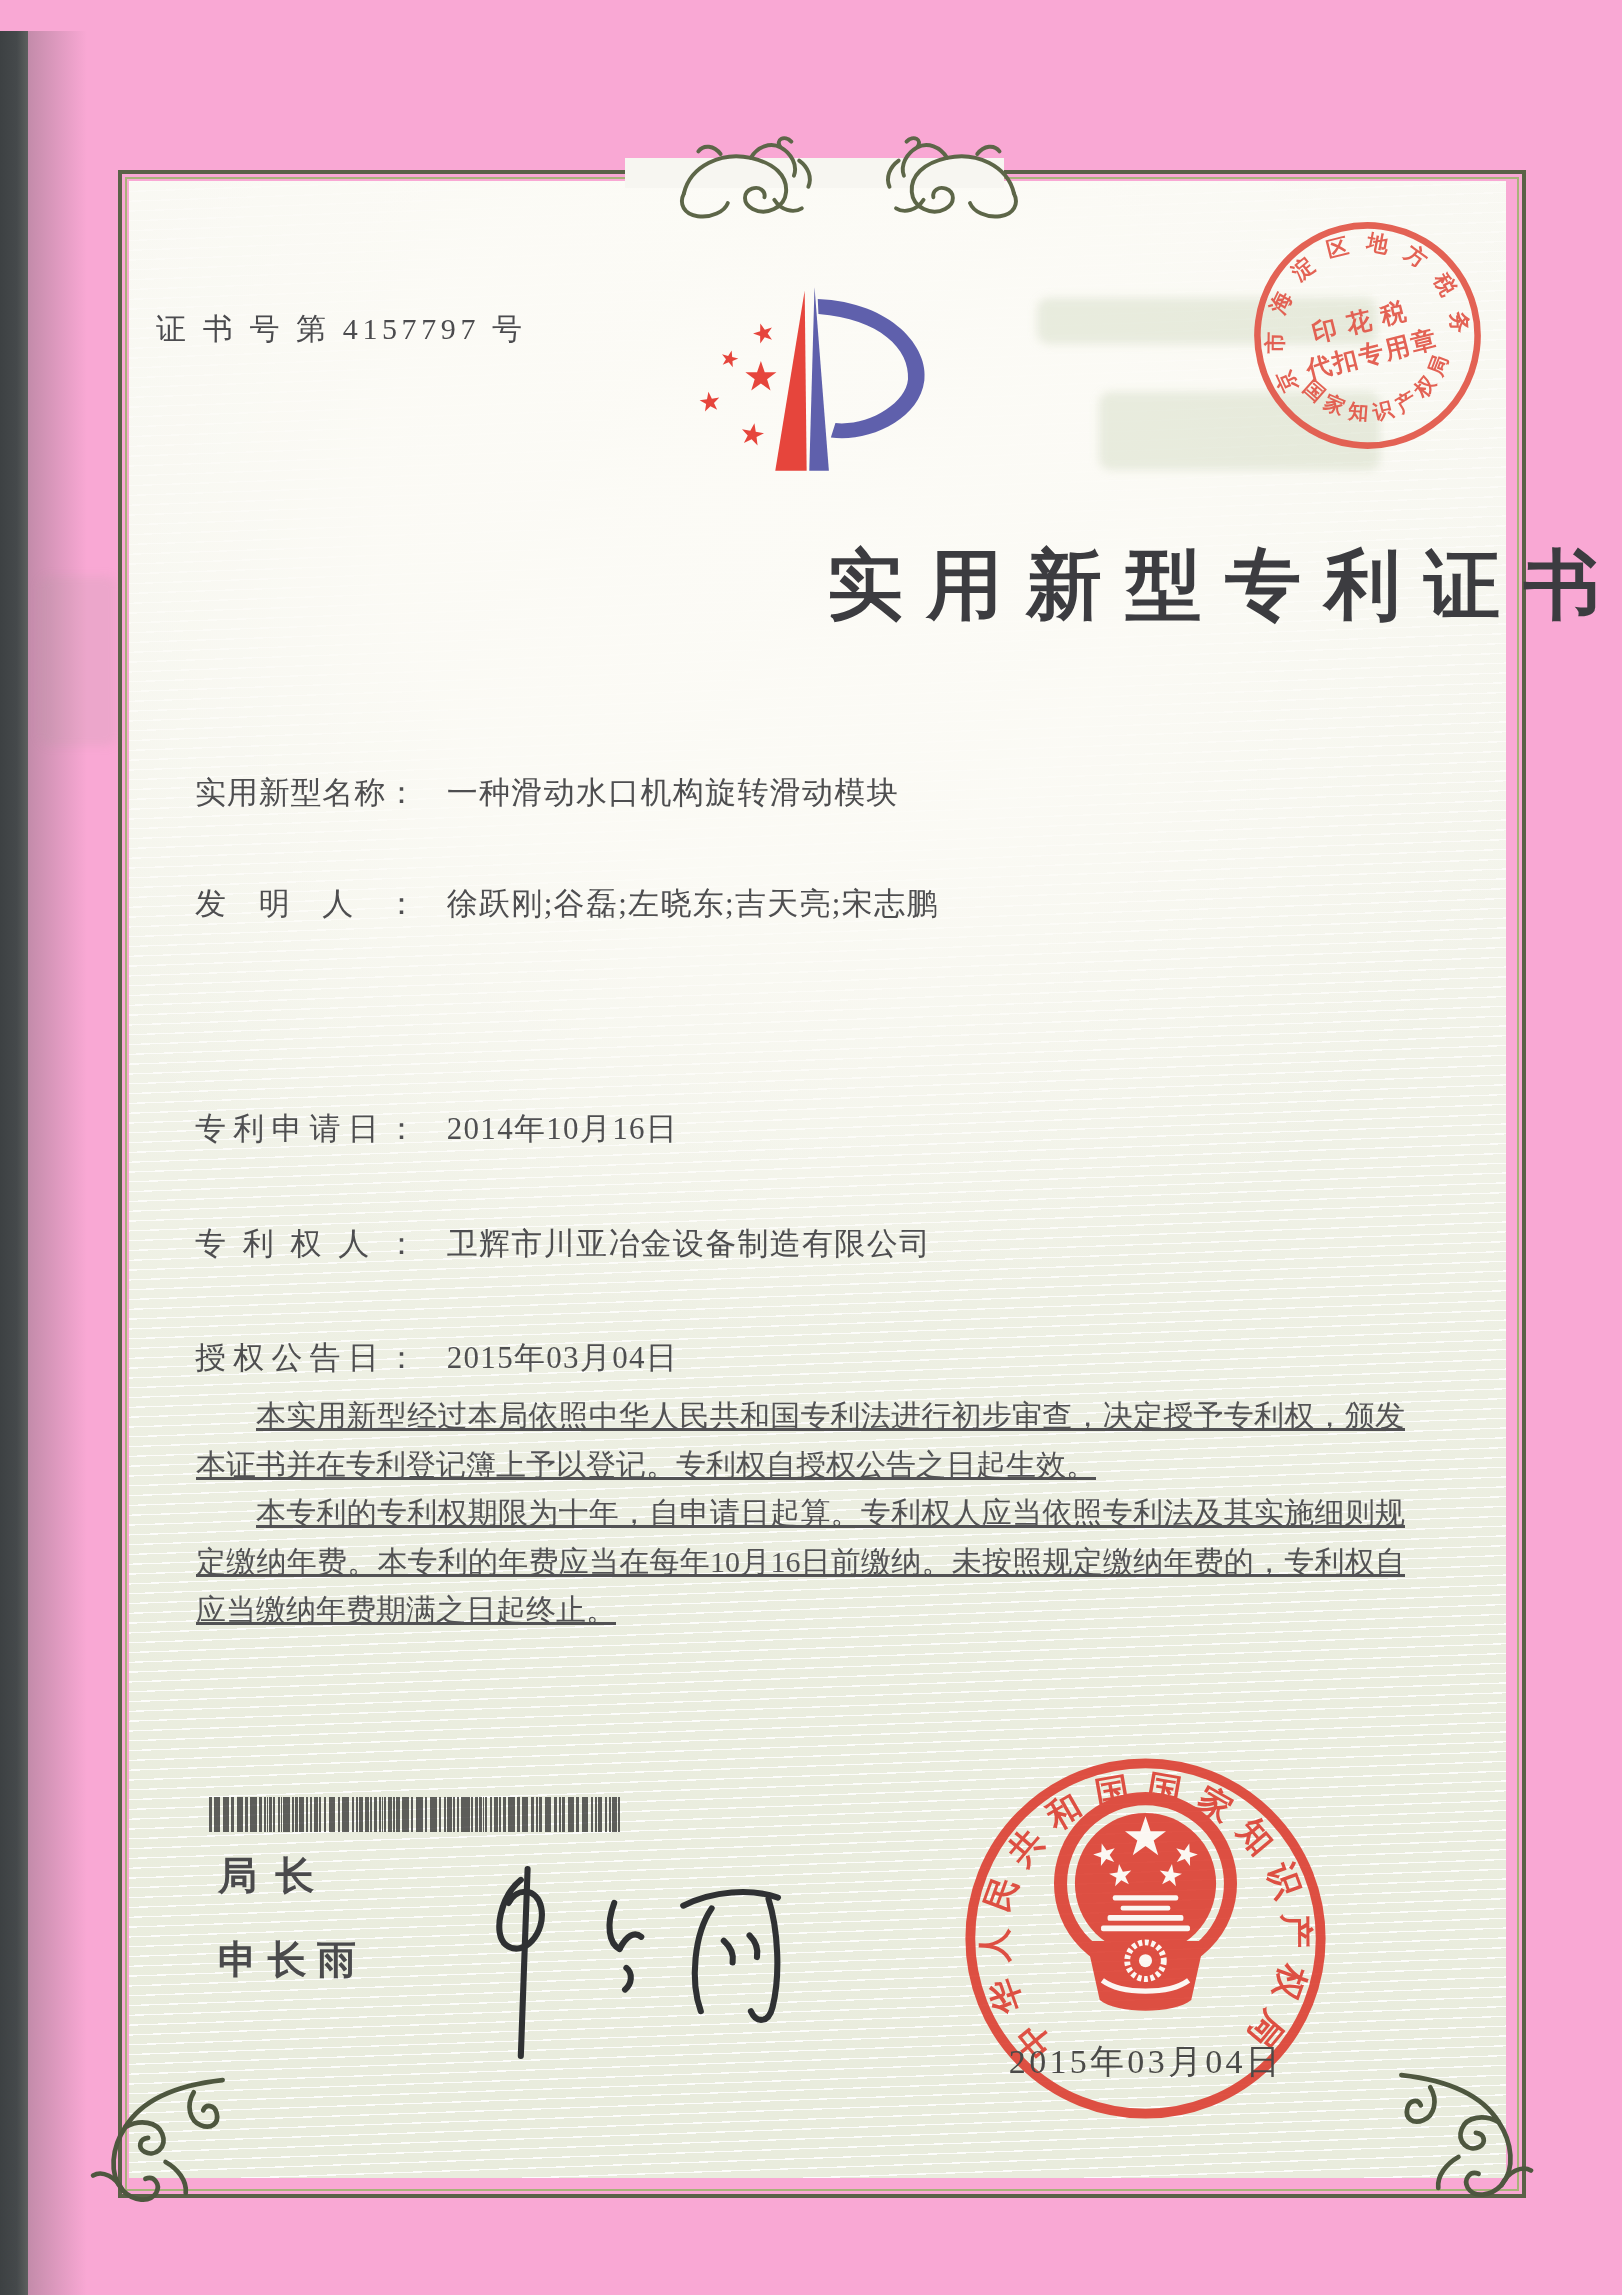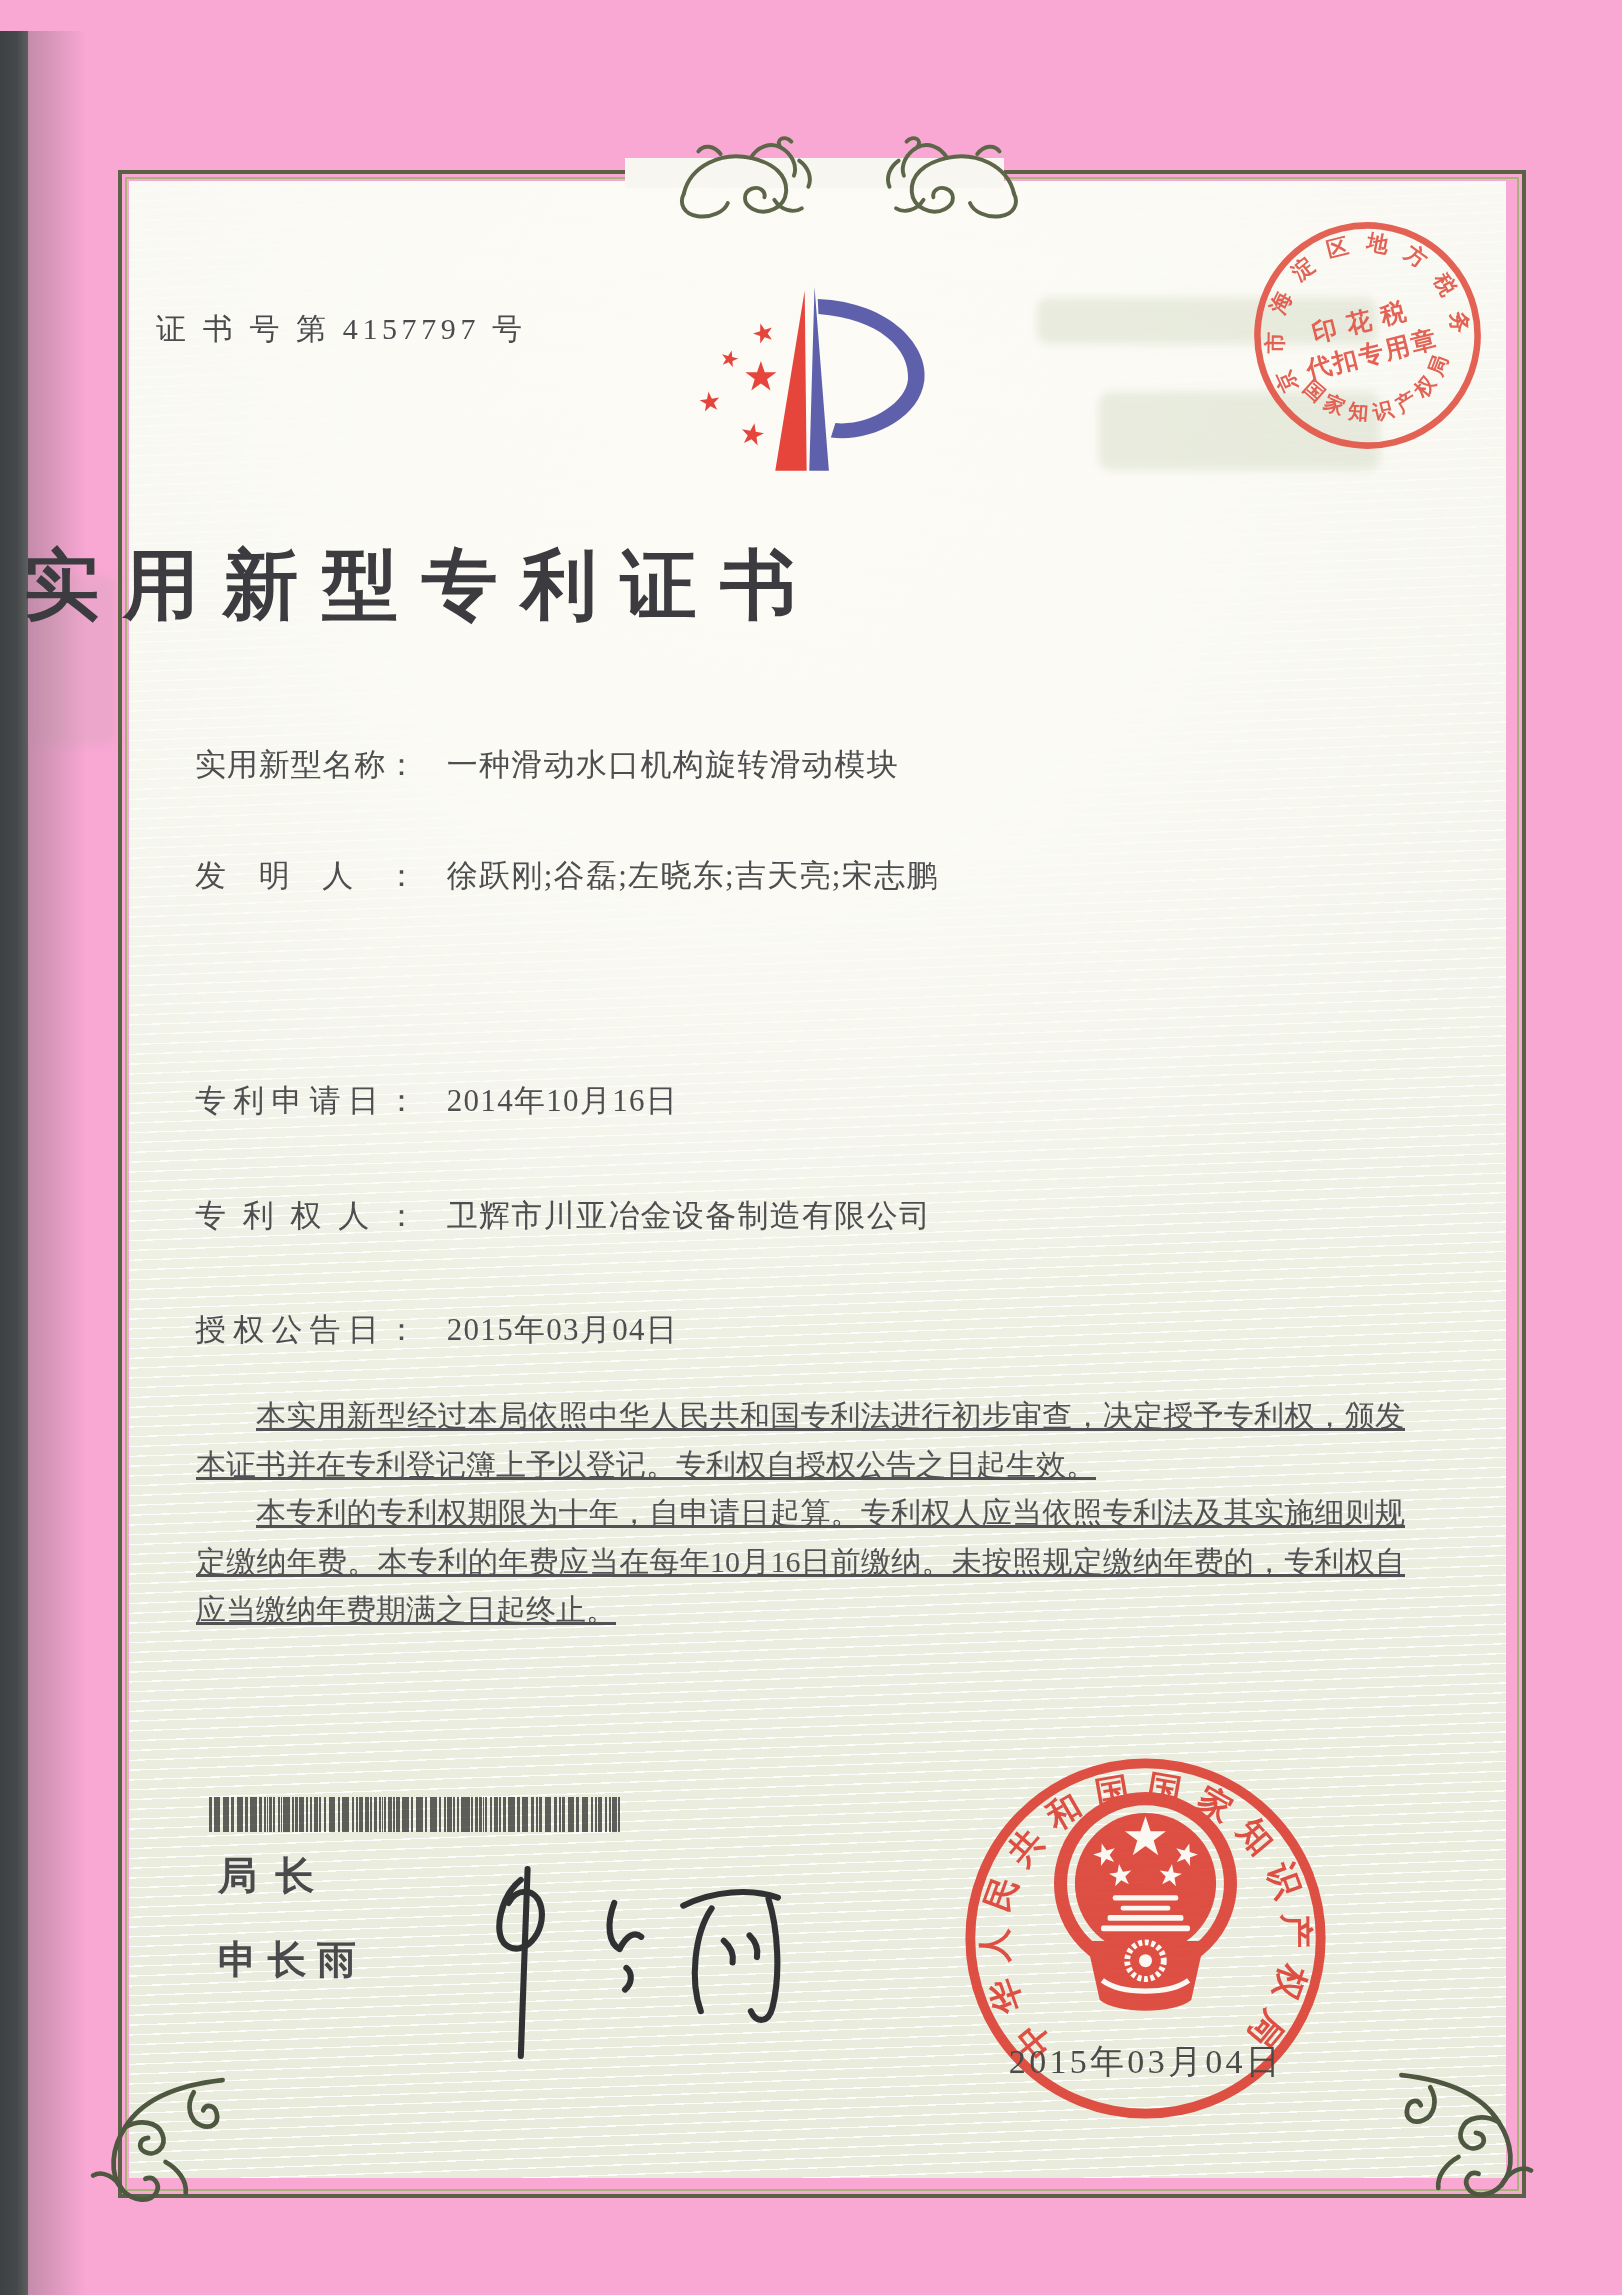--- a/index.html
+++ b/index.html
@@ -29,25 +29,25 @@
   .corner-br{left:1398px;top:2063px;transform:scaleX(-1);}
 
   .cert-no{position:absolute;left:156px;top:309px;font-size:30px;letter-spacing:4.6px;color:#4b4b4e;}
   .logo{position:absolute;left:690px;top:276px;width:249px;height:204px;}
   .tax-stamp{position:absolute;left:1243px;top:211px;width:249px;height:249px;transform:rotate(-14deg);opacity:0.94;}
   .ghost{position:absolute;background:rgba(163,183,136,0.22);filter:blur(4.6px);border-radius:11.8px;}
   .ghost1{left:1037px;top:298px;width:340px;height:46px;}
   .ghost2{left:1099px;top:392px;width:281px;height:78px;}
   .ghost3{left:39px;top:576px;width:78px;height:170px;background:rgba(150,160,140,0.12);}
 
-  .title{position:absolute;left:0;width:1623px;top:535px;text-align:left;
+  .title{position:absolute;left:0;width:1623px;top:535px;text-align:right;
          font-size:76px;font-weight:bold;letter-spacing:23.5px;color:#3c3c40;text-indent:23.5px;}
 
   .row{position:absolute;left:195px;font-size:31px;white-space:nowrap;color:#4e4e50;}
-  .flabel{display:inline-block;width:222px;text-align:justify;text-align-last:justify;}
+  .flabel{display:inline-block;width:222px;text-align:justify;text-align-last:justify;margin-top:28px;}
   .fvalue{margin-left:22px;letter-spacing:1.3px;}
   .row1{top:744px}.row2{top:855px}.row3{top:967px}.row4{top:1080px}.row5{top:1195px}.row6{top:1309px}
 
   .body-text{position:absolute;left:196px;top:1392px;width:1209px;font-size:30px;
              line-height:1.62;text-align:justify;color:#525254;}
   .body-text p{margin:0;text-indent:2em;text-decoration:underline;}
 
   .barcode{position:absolute;left:209px;top:1797px;width:411px;height:35px;opacity:0.82;
      background:
        repeating-linear-gradient(90deg,#3e3e3c 0 2px,transparent 2px 4.6px),

